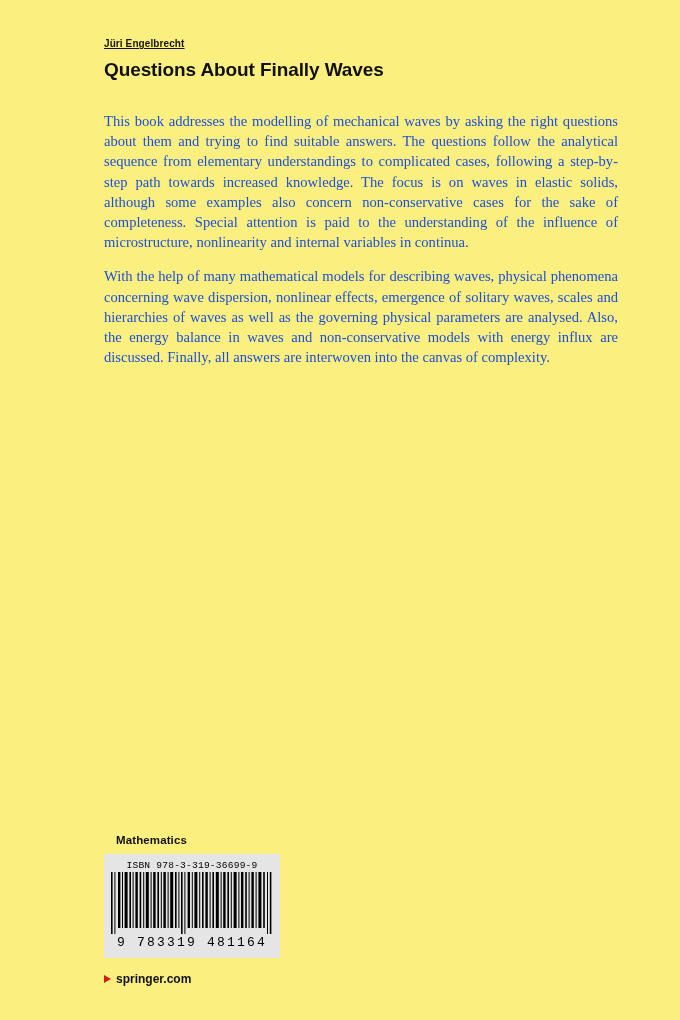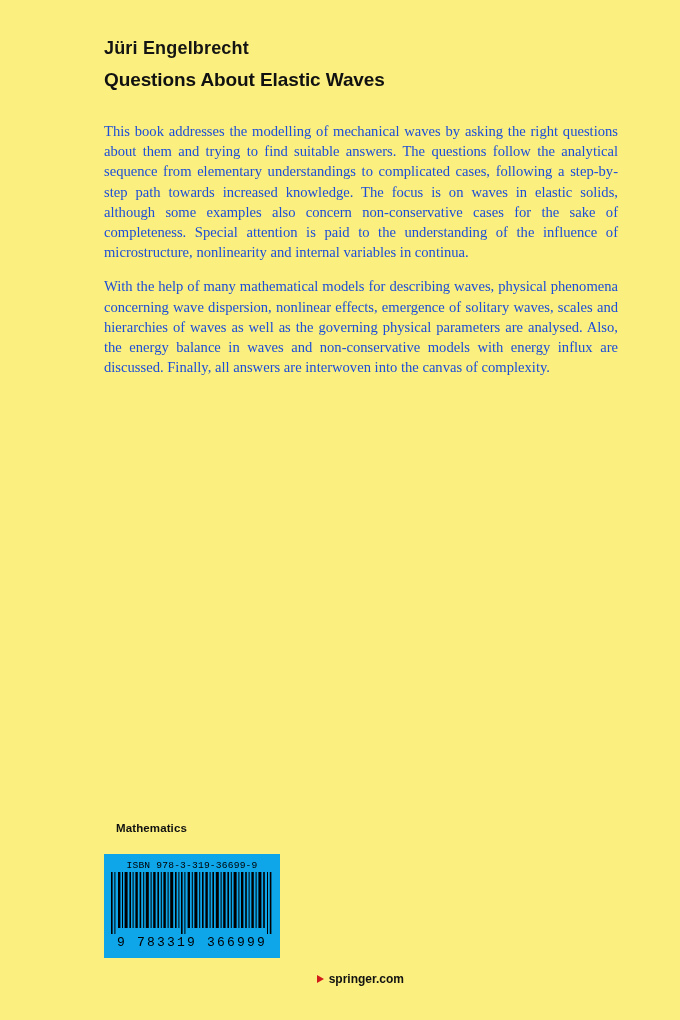--- a/index.html
+++ b/index.html
@@ -21,25 +21,26 @@
     background: #fbf07f;
   }
   .content {
     position: absolute;
     left: 104px;
     top: 38px;
     width: 514px;
   }
   .author {
     font-family: "Liberation Sans", sans-serif;
-    font-size: 18px;
+    font-size: 10px;
     font-weight: 600;
     letter-spacing: 0.01em;
     color: #141414;
     margin: 0 0 10px 0;
+    text-decoration: underline;
   }
   .title {
     font-family: "Liberation Sans", sans-serif;
     font-size: 19px;
     font-weight: bold;
     letter-spacing: -0.1px;
     color: #111111;
     margin: 0 0 30px 0;
   }
   .blurb p {
@@ -57,26 +58,26 @@
     position: absolute;
     left: 104px;
     bottom: 34px;
     width: 300px;
   }
   .subject {
     font-family: "Liberation Sans", sans-serif;
     font-size: 11.5px;
     font-weight: bold;
     color: #111111;
-    margin: 0 0 20px 0;
+    margin: 0 0 8px 0;
     letter-spacing: 0.01em;
     padding-left: 12px;
   }
   .barcode-box {
-    background: #0ea5e9;
+    background: #e5e5e5;
     width: 176px;
     height: 104px;
     padding: 4px 5px 2px 5px;
     box-sizing: border-box;
     position: relative;
   }
   .isbn-text {
     font-family: "Liberation Mono", monospace;
     font-size: 9.6px;
     color: #000000;
@@ -98,21 +99,20 @@
     letter-spacing: 2.2px;
     text-align: center;
     margin: 1px 0 0 0;
     white-space: nowrap;
   }
   .springer {
     margin-top: 14px;
     display: flex;
     align-items: center;
     gap: 5px;
-    justify-content: flex-end;
   }
   .springer-arrow {
     width: 0;
     height: 0;
     border-left: 7px solid #d11a1a;
     border-top: 4.5px solid transparent;
     border-bottom: 4.5px solid transparent;
     display: inline-block;
   }
   .springer-text {
@@ -122,21 +122,21 @@
     color: #111111;
   }
 </style>
 </head>
 <body>
 
 <div class="page">
 
   <div class="content">
     <p class="author">Jüri Engelbrecht</p>
-    <h1 class="title">Questions About Elastic Waves</h1>
+    <h1 class="title">Questions About Finally Waves</h1>
     <div class="blurb">
       <p>This book addresses the modelling of mechanical waves by asking the right questions about them and trying to find suitable answers. The questions follow the analytical sequence from elementary understandings to complicated cases, following a step-by-step path towards increased knowledge. The focus is on waves in elastic solids, although some examples also concern non-conservative cases for the sake of completeness. Special attention is paid to the understanding of the influence of microstructure, nonlinearity and internal variables in continua.</p>
       <p>With the help of many mathematical models for describing waves, physical phenomena concerning wave dispersion, nonlinear effects, emergence of solitary waves, scales and hierarchies of waves as well as the governing physical parameters are analysed. Also, the energy balance in waves and non-conservative models with energy influx are discussed. Finally, all answers are interwoven into the canvas of complexity.</p>
     </div>
   </div>
 
   <div class="footer">
     <p class="subject">Mathematics</p>
 
     <div class="barcode-box">
@@ -184,21 +184,21 @@
           <rect x="136.2" y="0" width="1.6" height="56"></rect>
           <rect x="139.6" y="0" width="1" height="56"></rect>
           <rect x="142.4" y="0" width="2.4" height="56"></rect>
           <rect x="146.6" y="0" width="1" height="56"></rect>
           <rect x="149.4" y="0" width="3" height="56"></rect>
           <rect x="154.2" y="0" width="1.6" height="56"></rect>
           <rect x="158" y="0" width="1" height="62"></rect>
           <rect x="160.8" y="0" width="1.6" height="62"></rect>
         </g>
       </svg>
-      <p class="barcode-digits">9  783319 366999</p>
+      <p class="barcode-digits">9  783319 481164</p>
     </div>
 
     <div class="springer">
       <span class="springer-arrow"></span>
       <span class="springer-text">springer.com</span>
     </div>
   </div>
 
 </div>
 

